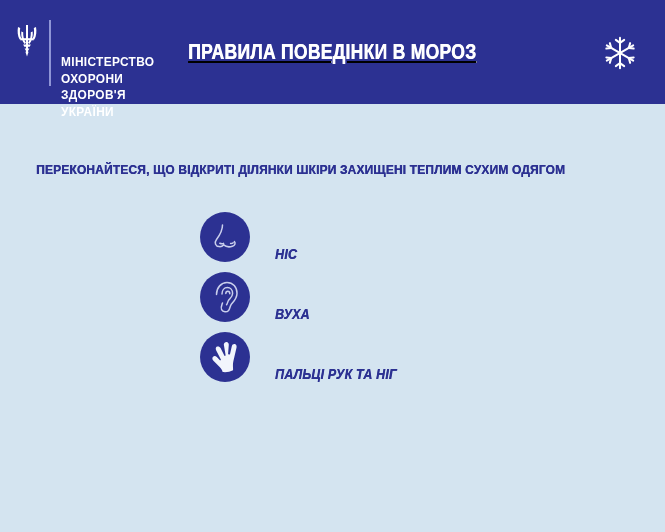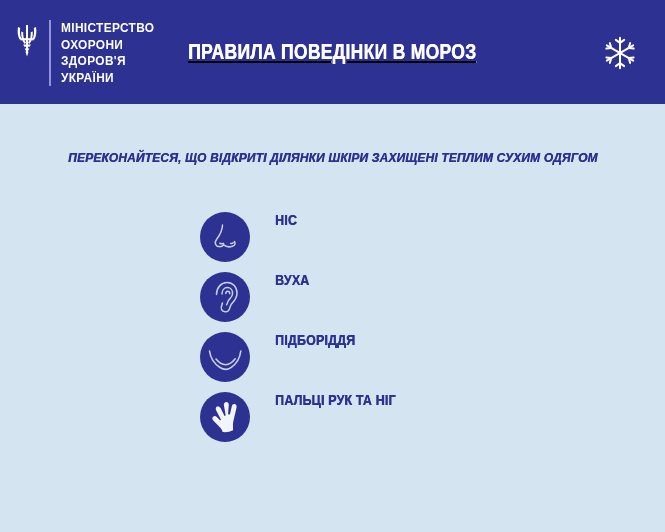--- a/index.html
+++ b/index.html
@@ -54,20 +54,21 @@
     height: 66px;
     background: #8f95d6;
     margin-left: 9px;
     margin-right: 10px;
     flex: 0 0 auto;
   }
 
   .brand-lines {
     display: block;
     padding-top: 0px;
+    margin-top: 34px;
   }
 
   .brand-line {
     display: block;
     color: #ffffff;
     font-size: 13.5px;
     line-height: 16.5px;
     font-weight: 700;
     letter-spacing: 0.4px;
     transform: scaleX(0.88);
@@ -103,24 +104,22 @@
     right: 26px;
     top: 34px;
     width: 38px;
     height: 38px;
   }
 
   
   .subtitle {
     position: absolute;
     left: 0;
-    top: 148px;
-    width: 665px;
-    text-align: center;
-    font-style: italic;
+    top: 160px;
+    width: 665px;
   }
 
   .subtitle span {
     display: inline-block;
     color: #2C3192;
     font-size: 13.6px;
     font-weight: 700;
     letter-spacing: 0.2px;
     transform: scaleX(0.88);
     white-space: nowrap;
@@ -132,21 +131,22 @@
     left: 200px;
     top: 212px;
     width: 430px;
   }
 
   .list-item {
     position: relative;
     height: 50px;
     margin-bottom: 10px;
     display: flex;
-    align-items: flex-start;
+    align-items: flex-end;
+    font-style: italic;
   }
 
   .badge {
     width: 50px;
     height: 50px;
     border-radius: 50%;
     background: #2C3192;
     flex: 0 0 auto;
     display: flex;
     align-items: center;
@@ -256,31 +256,20 @@
             <path d="M16.5 22.5 C16.5 15.5 21.3 10.5 27 10.5 C33 10.5 37 15.2 37 21.2 C37 26.5 33.6 29.4 31.5 32 C29.8 34.1 30.2 36.5 28.6 38.4 C26.8 40.5 23 40.3 21.6 37.7 C20.4 35.4 21.8 33.2 22.5 31"></path>
             <path d="M22 22 C22 18.4 24.2 15.6 27.3 15.6 C30.5 15.6 32.6 18.2 32.6 21.4 C32.6 24.6 30.3 26.2 28.8 27.9 C27.5 29.4 27.8 31.4 26.6 32.6"></path>
             <path d="M25.8 21.6 C25.8 20.2 26.6 19.2 27.8 19.2 C29 19.2 29.8 20.3 29.8 21.7"></path>
           </g>
         </svg>
       </span>
       <span class="item-label">ВУХА</span>
     </div>
 
 
-    <div class="list-item">
-      <span class="badge">
-        <svg viewBox="0 0 50 50" width="50" height="50" aria-hidden="true">
-          <g fill="none" stroke="#C9CEEC" stroke-width="1.6" stroke-linecap="round" stroke-linejoin="round">
-            <path d="M9.5 19 C10.5 26 14.5 32 20 35.5 C22 36.8 24 37.4 25.6 37.4 C27.3 37.4 29.3 36.7 31.3 35.3 C36.5 31.7 40 25.8 40.8 19"></path>
-            <path d="M16 27 C18.8 30.4 22 32.6 25.6 32.8 C29.2 32.6 32.5 30.3 35.2 26.8"></path>
-          </g>
-        </svg>
-      </span>
-      <span class="item-label">ПІДБОРІДДЯ</span>
-    </div>
 
     <div class="list-item">
       <span class="badge">
         <svg viewBox="0 0 50 50" width="50" height="50" aria-hidden="true">
           <g fill="#F2F5FC">
             <path d="M23.8 12.5 c0.15 -1.6 1.4 -2.7 2.8 -2.6 c1.35 0.1 2.3 1.35 2.2 2.95 l-0.75 9.3 l1.85 0.25 l1.9 -8.2 c0.35 -1.55 1.75 -2.45 3.1 -2.1 c1.3 0.35 2 1.8 1.65 3.35 l-2.6 11.4 c-0.5 2.2 -0.95 3.9 -1 6.0 c-0.05 2.35 0.25 3.6 0.1 5.35 c-3.2 1.6 -6.7 2.25 -10.4 1.8 c-0.55 -1.9 -1.6 -3.45 -3.25 -5.15 l-6.2 -6.4 c-1.1 -1.15 -1.1 -2.8 -0.1 -3.75 c1.0 -0.95 2.6 -0.8 3.7 0.35 l3.35 3.5 l0.85 -0.8 l-4.9 -9.5 c-0.75 -1.45 -0.3 -3.05 0.95 -3.65 c1.25 -0.6 2.75 0.05 3.5 1.5 l4.0 7.8 l1.1 -0.45 Z"></path>
             <path d="M20.1 19.6 c-0.5 -1.55 0.25 -3.05 1.65 -3.4 c1.35 -0.35 2.7 0.6 3.1 2.15 l1.9 7.3 l-1.85 0.5 Z" opacity="0.0"></path>
           </g>
         </svg>
       </span>

